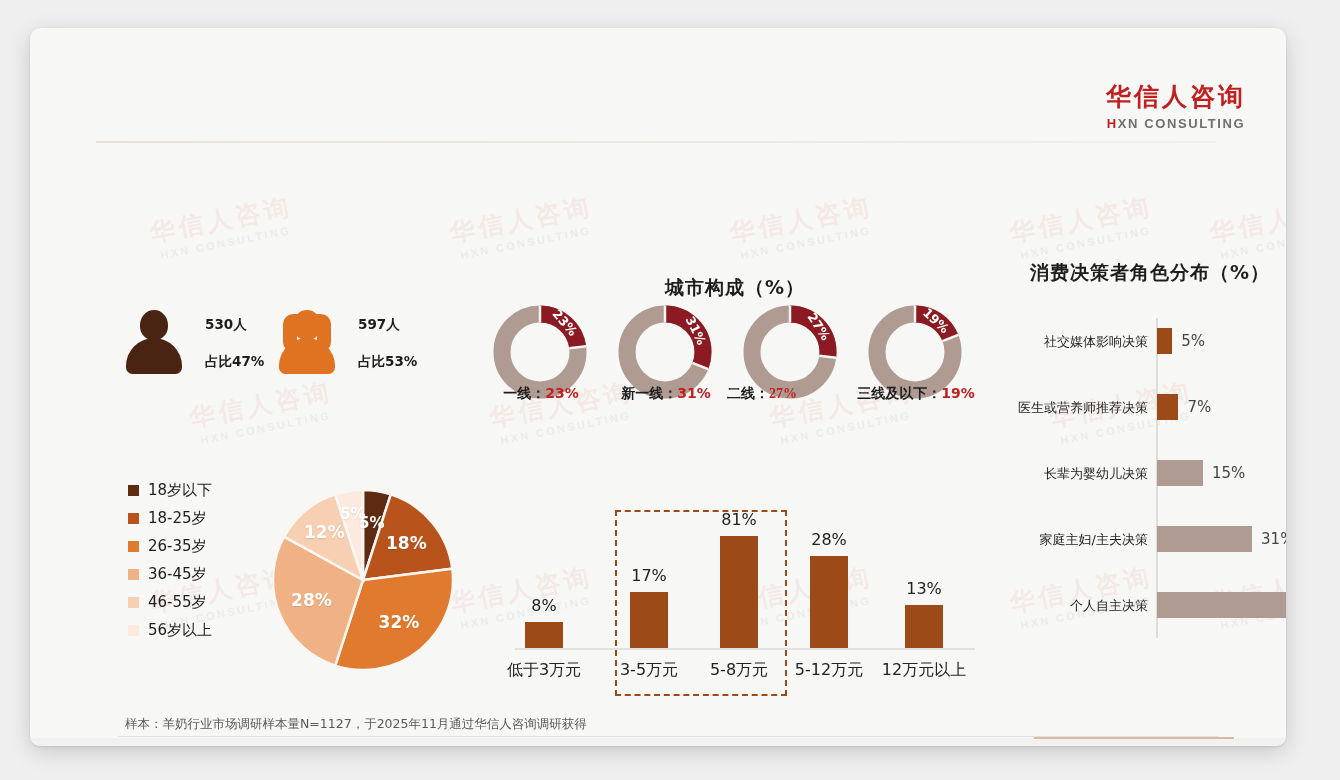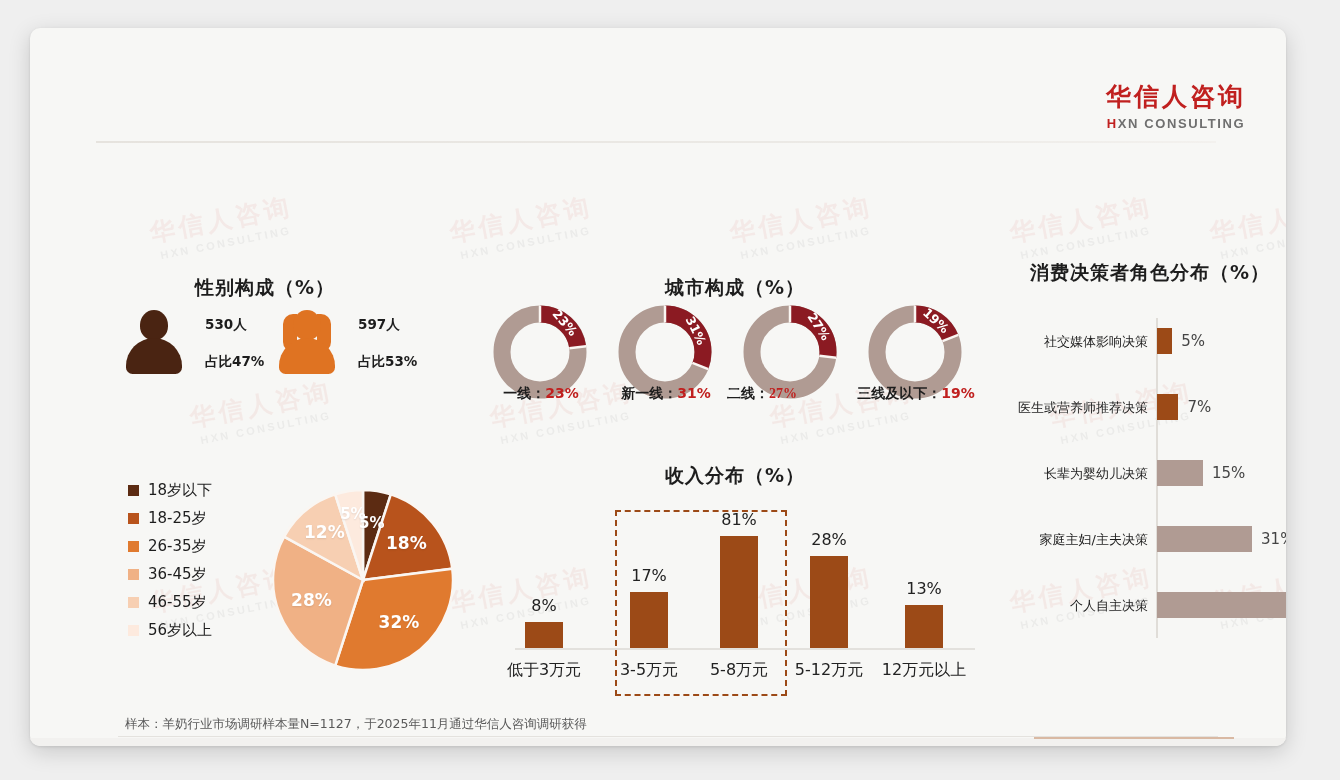--- a/index.html
+++ b/index.html
@@ -185,21 +185,20 @@
     </div>
 
   <div class="hdr-rule"></div>
 
   <div class="logo">
     <div class="cn">华信人咨询</div>
     <div class="en"><span class="h">H</span><span>XN CONSULTING</span></div>
   </div>
 
 
-  <div class="sect-title" style="left:70px;top:247px;width:330px;">性别构成（%）</div>
 
   <div class="g-person" style="left:92px;top:282px;">
     <div class="g-head" id="m-head" style="background: rgb(74, 36, 18);"></div>
     <div class="g-body" id="m-body" style="background: rgb(74, 36, 18);"></div>
   </div>
   <div class="g-txt" style="left:175px;top:288px;">530人</div>
   <div class="g-txt" style="left:175px;top:325px;">占比47%</div>
 
   <div class="g-person" style="left:245px;top:282px;">
     <div class="g-hairL" id="f-hl" style="background: rgb(223, 115, 34);"></div>
@@ -270,21 +269,20 @@
       <div class="donut-cap" style="left: 697px; top: 357px; width: 128px; text-align: left; font-family: Liberation Serif, serif;"><span>二线：</span><em>27%</em></div>
       <div class="donut" style="left: 838px; top: 277px; width: 94px; height: 94px;"><svg width="94" height="94">
           <circle cx="47" cy="47" r="38" fill="none" stroke="#b09b93" stroke-width="17"></circle>
           <circle cx="47" cy="47" r="38" fill="none" stroke="#8b1a22" stroke-width="17" stroke-dasharray="45.36459791783661 238.76104167282426" transform="rotate(-90 47 47)"></circle>
           <line x1="47" y1="17.5" x2="47" y2="0.5" stroke="#faf6f2" stroke-width="2.5"></line>
           <line x1="74.42840633370342" y1="36.140325695802005" x2="90.23460659380369" y2="29.88220830016248" stroke="#faf6f2" stroke-width="2.5"></line>
         </svg><div class="pct" style="left: 53.3592px; top: 7.57094px; width: 30px; text-align: center; transform: rotate(42.2deg);">19%</div></div>
       <div class="donut-cap" style="left: 822px; top: 357px; width: 128px; text-align: center;"><span>三线及以下：</span><em>19%</em></div>
     </div>
 
-  <div class="sect-title" style="left:470px;top:435px;width:470px;">收入分布（%）</div>
   <div id="income-layer">
       <div class="inc-axis" style="left: 485px; top: 620px; width: 460px;"></div>
       <div class="inc-box" style="left: 585px; top: 482px; width: 168px; height: 182px;"></div>
       <div class="inc-bar" style="background: rgb(156, 74, 23); left: 495px; top: 593.6px; width: 38px; height: 26.4px;"></div>
       <div class="inc-val" style="left: 474px; top: 567.6px; width: 80px;">8%</div>
       <div class="inc-cat" style="left: 464px; top: 632px; width: 100px;">低于3万元</div>
       <div class="inc-bar" style="background: rgb(156, 74, 23); left: 600px; top: 563.9px; width: 38px; height: 56.1px;"></div>
       <div class="inc-val" style="left: 579px; top: 537.9px; width: 80px;">17%</div>
       <div class="inc-cat" style="left: 569px; top: 632px; width: 100px;">3-5万元</div>
       <div class="inc-bar" style="background: rgb(156, 74, 23); left: 690px; top: 507.8px; width: 38px; height: 112.2px;"></div>

